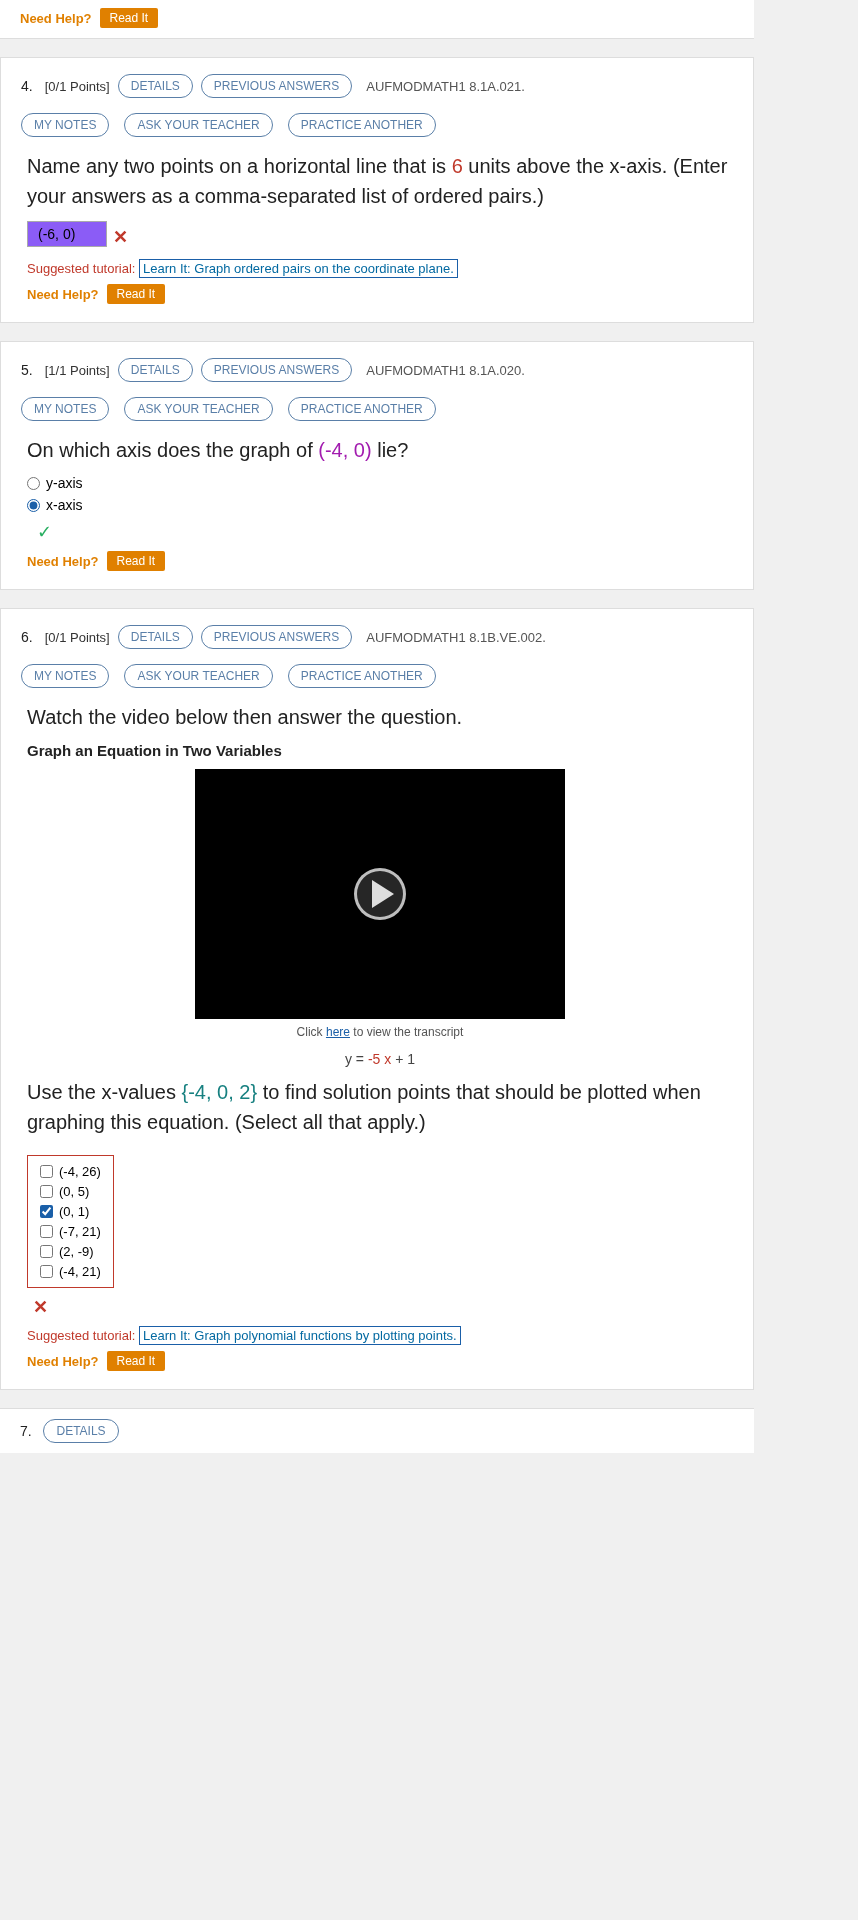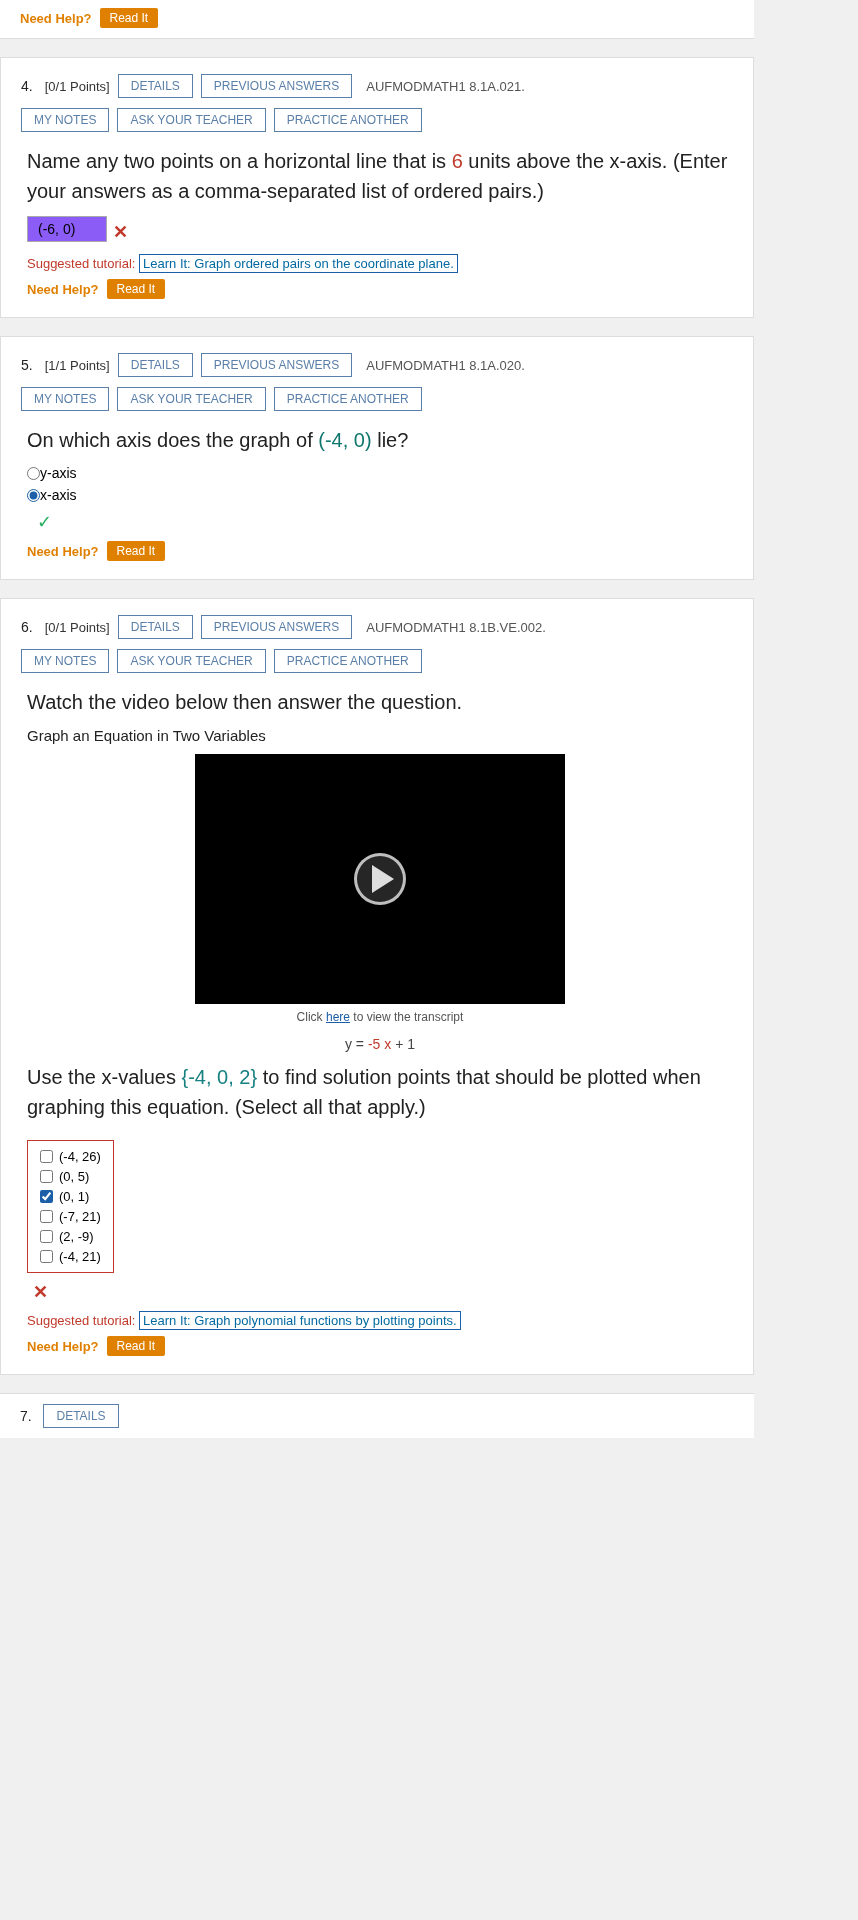--- a/index.html
+++ b/index.html
@@ -61,44 +61,45 @@
       font-size: 13px;
       color: #333;
     }
     .btn-outline {
       border: 1px solid #5a7fa8;
       color: #5a7fa8;
       background: #fff;
       padding: 4px 12px;
       font-size: 12px;
       cursor: pointer;
-      border-radius: 0;
+      border-radius: 12px;
     }
     .question-code {
       font-size: 13px;
       color: #555;
       margin-left: 6px;
     }
     .btn-row {
       display: flex;
-      gap: 8px;
+      gap: 15px;
       margin-bottom: 14px;
       flex-wrap: wrap;
+      margin-top: 15px;
     }
     .question-body {
       padding-left: 6px;
     }
     .question-text {
       font-size: 20px;
       color: #222;
       line-height: 1.5;
       margin-bottom: 10px;
     }
     .highlight-orange { color: #c0392b; font-weight: normal; }
-    .highlight-teal { color: #0f766e; }
+    .highlight-teal { color: #a21caf; }
     .answer-box {
       border: 1px solid #aaa;
       display: inline-block;
       padding: 4px 10px;
       font-size: 14px;
       background: #8b5cf6;
       margin-bottom: 6px;
       min-width: 80px;
     }
     .wrong-mark {
@@ -130,29 +131,30 @@
       align-items: center;
       margin-top: 8px;
     }
     
     .radio-group {
       margin: 8px 0;
     }
     .radio-item {
       display: flex;
       align-items: center;
+      gap: 6px;
       margin-bottom: 6px;
       font-size: 14px;
     }
     .radio-item input[type="radio"] { accent-color: #1a5fa8; }
     .radio-item.selected input[type="radio"] { accent-color: #1a5fa8; }
     
     .video-title {
       font-size: 15px;
-      font-weight: normal;
+      font-weight: bold;
       color: #222;
       margin-bottom: 10px;
     }
     .video-container {
       display: flex;
       justify-content: center;
       margin: 0 0 6px 0;
     }
     .video-box {
       width: 370px;

